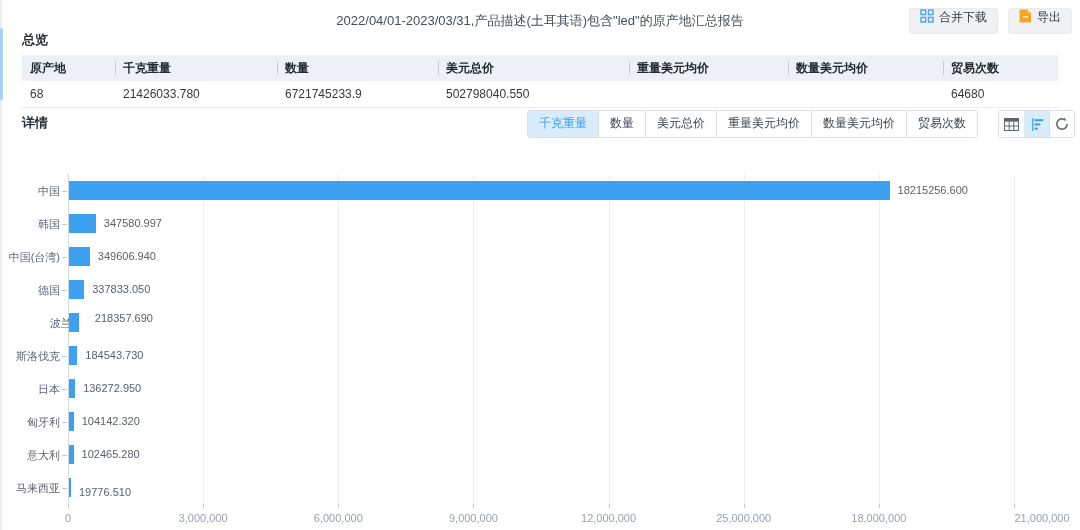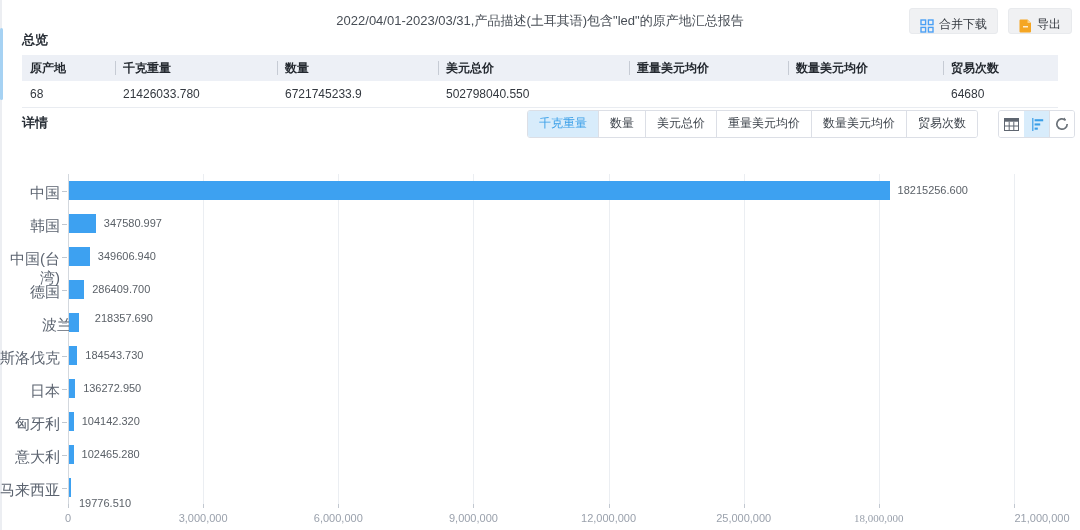--- a/index.html
+++ b/index.html
@@ -8,21 +8,21 @@
   .stage { position:relative; width:1080px; height:530px; background:#fff; }
 
   
   .edge-track { position:absolute; left:0; top:0; width:2px; height:530px; background:#eceef2; }
   .edge-thumb { position:absolute; left:0; top:28px; width:3px; height:72px; background:#a6d2f3; border-radius:2px; }
 
   
   .title { position:absolute; top:12px; left:0; width:100%; text-align:center;
     font-size:13px; color:#474d55; }
   .top-buttons { position:absolute; top:8px; right:8px; display:flex; gap:10px; }
-  .hbtn { display:flex; align-items:flex-end; gap:5px; height:26px; padding:0 10px;
+  .hbtn { display:flex; align-items:flex-start; gap:5px; height:26px; padding:0 10px;
     background:#f0f1f3; border:1px solid #e8eaed; border-radius:3px;
     font-size:12px; color:#33383f; cursor:pointer; white-space:nowrap; }
 
   
   .sec-label { position:absolute; left:22px; font-size:13px; font-weight:700; color:#2a3038; }
   .sec-overview { top:31px; }
   .sec-details { top:114px; }
 
   
   .ov-table { position:absolute; top:55px; left:22px; width:1036px; border-collapse:collapse; table-layout:fixed; }
@@ -42,21 +42,21 @@
   .icon-group { display:flex; border:1px solid #dcdfe6; border-radius:3px; overflow:hidden; }
   .vbtn { width:25px; height:26px; display:flex; align-items:center; justify-content:center;
     background:#fff; border-left:1px solid #dcdfe6; cursor:pointer; }
   .vbtn:first-child { border-left:none; }
   .vbtn.active { background:#d8ecfb; border-left-color:#d8ecfb; }
 
   
   .chart { position:absolute; left:0; top:158px; width:1080px; height:372px; }
   .axis-y { position:absolute; width:1px; background:#d3d8de; }
   .gridline { position:absolute; width:1px; background:#ebeef2; }
-  .cat-label { position:absolute; font-size:15px; color:#5c6470; text-align:right; }
+  .cat-label { position:absolute; font-size:11px; color:#5c6470; text-align:right; }
   .cat-tick { position:absolute; height:1px; background:#c2c8d0; }
   .bar { position:absolute; background:#3da1f1; cursor:pointer; }
   .val-label { position:absolute; font-size:11px; color:#5b6168; white-space:nowrap; }
   .x-tick { position:absolute; width:1px; height:4px; background:#c2c8d0; }
   .x-label { position:absolute; font-size:11px; color:#9aa1ac; transform:translateX(-50%); white-space:nowrap; }
 </style>
 </head>
 <body>
 
 <div class="stage">
@@ -189,41 +189,41 @@
       <div class="x-tick" style="left: 473.429px; top: 346px;"></div>
       <div class="x-label" style="left: 473.429px; top: 354px;">9,000,000</div>
       <div class="gridline" style="left: 608.571px; top: 16px; height: 330px;"></div>
       <div class="x-tick" style="left: 608.571px; top: 346px;"></div>
       <div class="x-label" style="left: 608.571px; top: 354px;">12,000,000</div>
       <div class="gridline" style="left: 743.714px; top: 16px; height: 330px;"></div>
       <div class="x-tick" style="left: 743.714px; top: 346px;"></div>
       <div class="x-label" style="left: 743.714px; top: 354px;">25,000,000</div>
       <div class="gridline" style="left: 878.857px; top: 16px; height: 330px;"></div>
       <div class="x-tick" style="left: 878.857px; top: 346px;"></div>
-      <div class="x-label" style="left: 878.857px; top: 354px; font-family: Liberation Serif, serif;">18,000,000</div>
+      <div class="x-label" style="left: 878.857px; top: 354px;">18,000,000</div>
       <div class="gridline" style="left: 1014px; top: 16px; height: 330px;"></div>
       <div class="x-tick" style="left: 1014px; top: 346px;"></div>
       <div class="x-label" style="left: 1014px; top: 354px; margin-left: 28px;">21,000,000</div>
       <div class="axis-y" style="left: 68px; top: 16px; height: 330px;"></div>
       <div class="cat-label" style="left: 0px; top: 26px; width: 60px;">中国</div>
       <div class="cat-tick" style="left: 62px; top: 32.5px; width: 5px;"></div>
       <div class="bar" style="left: 69px; top: 23px; width: 820.554px; height: 19px; background: rgb(61, 161, 241);"></div>
       <div class="val-label" style="left: 897.554px; top: 26px;">18215256.600</div>
       <div class="cat-label" style="left: 0px; top: 59px; width: 60px;">韩国</div>
       <div class="cat-tick" style="left: 62px; top: 65.5px; width: 5px;"></div>
       <div class="bar" style="left: 69px; top: 56px; width: 26.824px; height: 19px; background: rgb(61, 161, 241);"></div>
       <div class="val-label" style="left: 103.824px; top: 59px;">347580.997</div>
       <div class="cat-label" style="left: 0px; top: 92px; width: 60px;">中国(台湾)</div>
       <div class="cat-tick" style="left: 62px; top: 98.5px; width: 5px;"></div>
       <div class="bar" style="left: 69px; top: 89px; width: 20.8291px; height: 19px; background: rgb(61, 161, 241);"></div>
       <div class="val-label" style="left: 97.8291px; top: 92px;">349606.940</div>
       <div class="cat-label" style="left: 0px; top: 125px; width: 60px;">德国</div>
       <div class="cat-tick" style="left: 62px; top: 131.5px; width: 5px;"></div>
       <div class="bar" style="left: 69px; top: 122px; width: 15.2186px; height: 19px; background: rgb(61, 161, 241);"></div>
-      <div class="val-label" style="left: 92.2186px; top: 125px;">286409.700</div>
+      <div class="val-label" style="left: 92.2186px; top: 125px;">337833.050</div>
       <div class="cat-label" style="left: 12px; top: 158px; width: 60px;">波兰</div>
       <div class="cat-tick" style="left: 62px; top: 164.5px; width: 5px;"></div>
       <div class="bar" style="left: 69px; top: 155px; width: 9.83649px; height: 19px; background: rgb(61, 161, 241);"></div>
       <div class="val-label" style="left: 86.8365px; top: 154px; margin-left: 8px;">218357.690</div>
       <div class="cat-label" style="left: 0px; top: 191px; width: 60px;">斯洛伐克</div>
       <div class="cat-tick" style="left: 62px; top: 197.5px; width: 5px;"></div>
       <div class="bar" style="left: 69px; top: 188px; width: 8.31326px; height: 19px; background: rgb(61, 161, 241);"></div>
       <div class="val-label" style="left: 85.3133px; top: 191px;">184543.730</div>
       <div class="cat-label" style="left: 0px; top: 224px; width: 60px;">日本</div>
       <div class="cat-tick" style="left: 62px; top: 230.5px; width: 5px;"></div>
@@ -233,16 +233,16 @@
       <div class="cat-tick" style="left: 62px; top: 263.5px; width: 5px;"></div>
       <div class="bar" style="left: 69px; top: 254px; width: 4.69136px; height: 19px; background: rgb(61, 161, 241);"></div>
       <div class="val-label" style="left: 81.6914px; top: 257px;">104142.320</div>
       <div class="cat-label" style="left: 0px; top: 290px; width: 60px;">意大利</div>
       <div class="cat-tick" style="left: 62px; top: 296.5px; width: 5px;"></div>
       <div class="bar" style="left: 69px; top: 287px; width: 4.61582px; height: 19px; background: rgb(61, 161, 241);"></div>
       <div class="val-label" style="left: 81.6158px; top: 290px;">102465.280</div>
       <div class="cat-label" style="left: 0px; top: 323px; width: 60px;">马来西亚</div>
       <div class="cat-tick" style="left: 62px; top: 329.5px; width: 5px;"></div>
       <div class="bar" style="left: 69px; top: 320px; width: 2px; height: 19px; background: rgb(61, 161, 241);"></div>
-      <div class="val-label" style="left: 79px; top: 339px;">19776.510</div>
+      <div class="val-label" style="left: 79px; top: 328px;">19776.510</div>
     </div>
 
 </div>
 
 </body></html>

